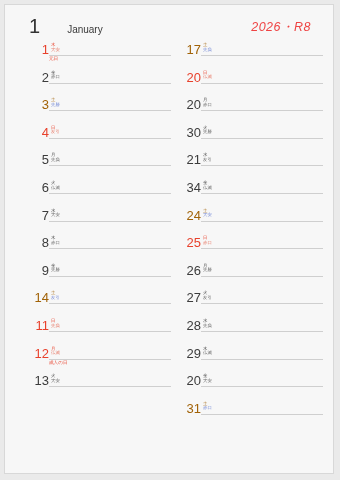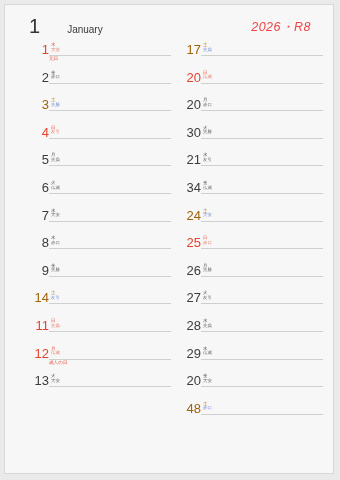--- a/index.html
+++ b/index.html
@@ -288,21 +288,21 @@
         </div>
         <div class="row">
           <div class="daynum">20</div>
           <div class="meta">
             <span class="wd">金</span>
             <span class="rk">大安</span>
           </div>
           <div class="rule"></div>
         </div>
         <div class="row sat">
-          <div class="daynum">48</div>
+          <div class="daynum">31</div>
           <div class="meta">
             <span class="wd">土</span>
             <span class="rk">赤口</span>
           </div>
           <div class="rule"></div>
         </div>
       </div>
   </div>
 
 </div>

